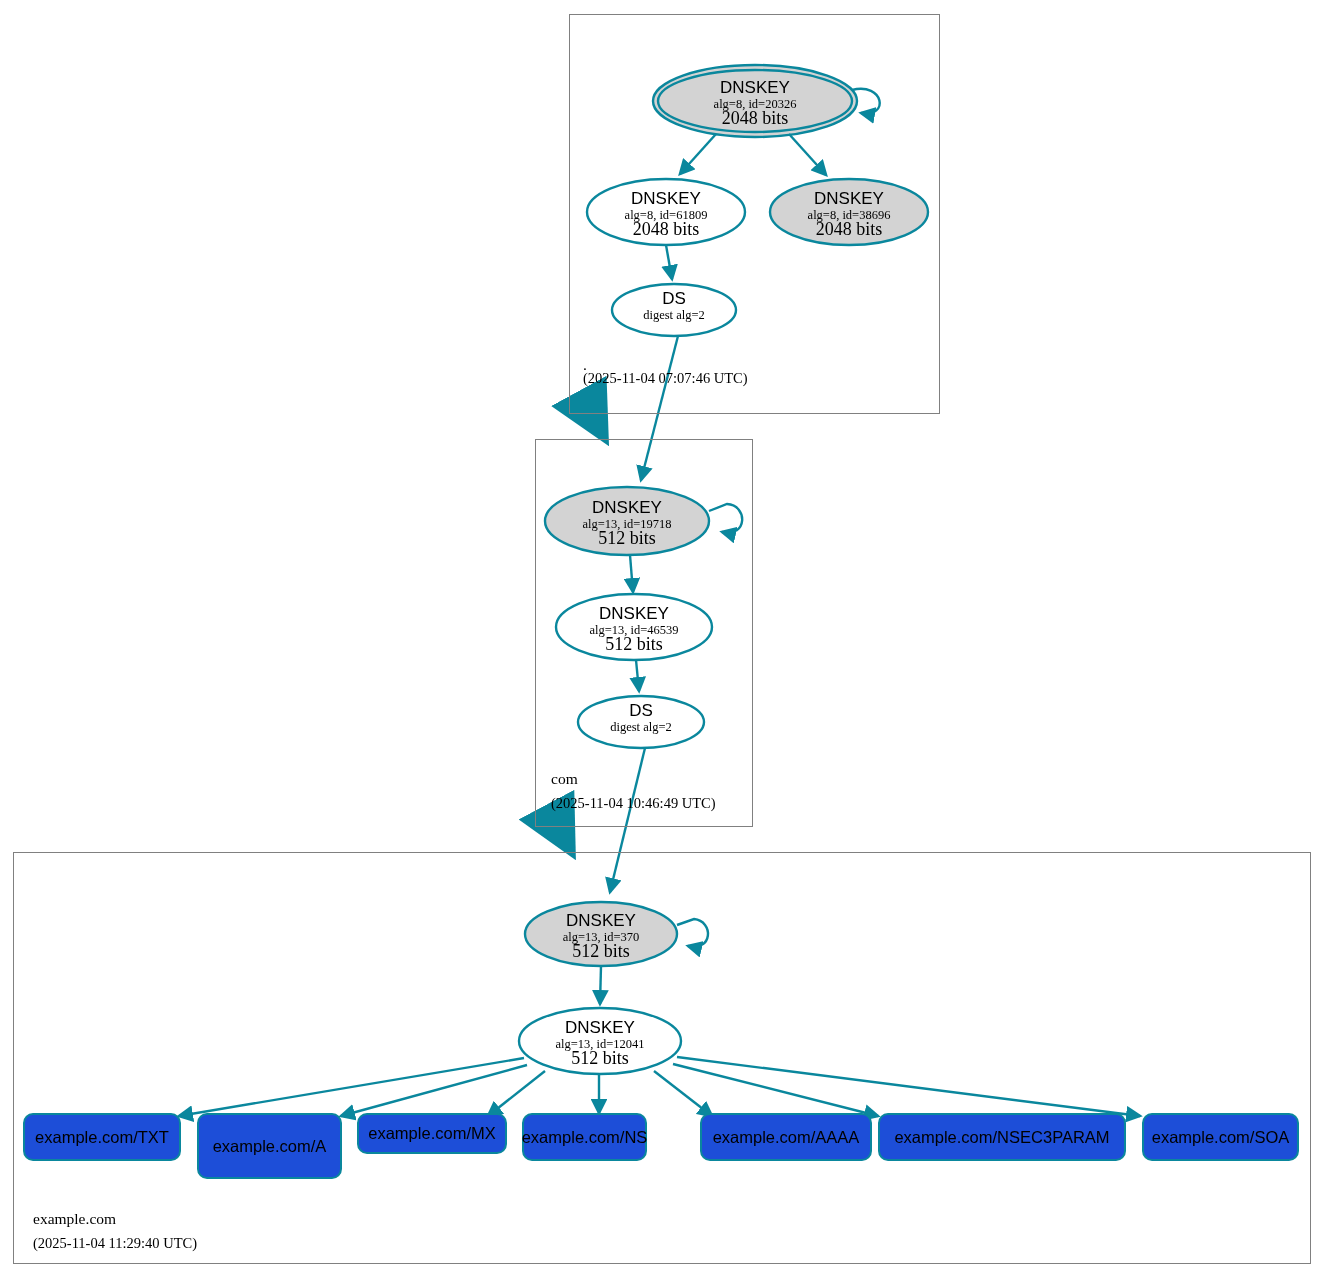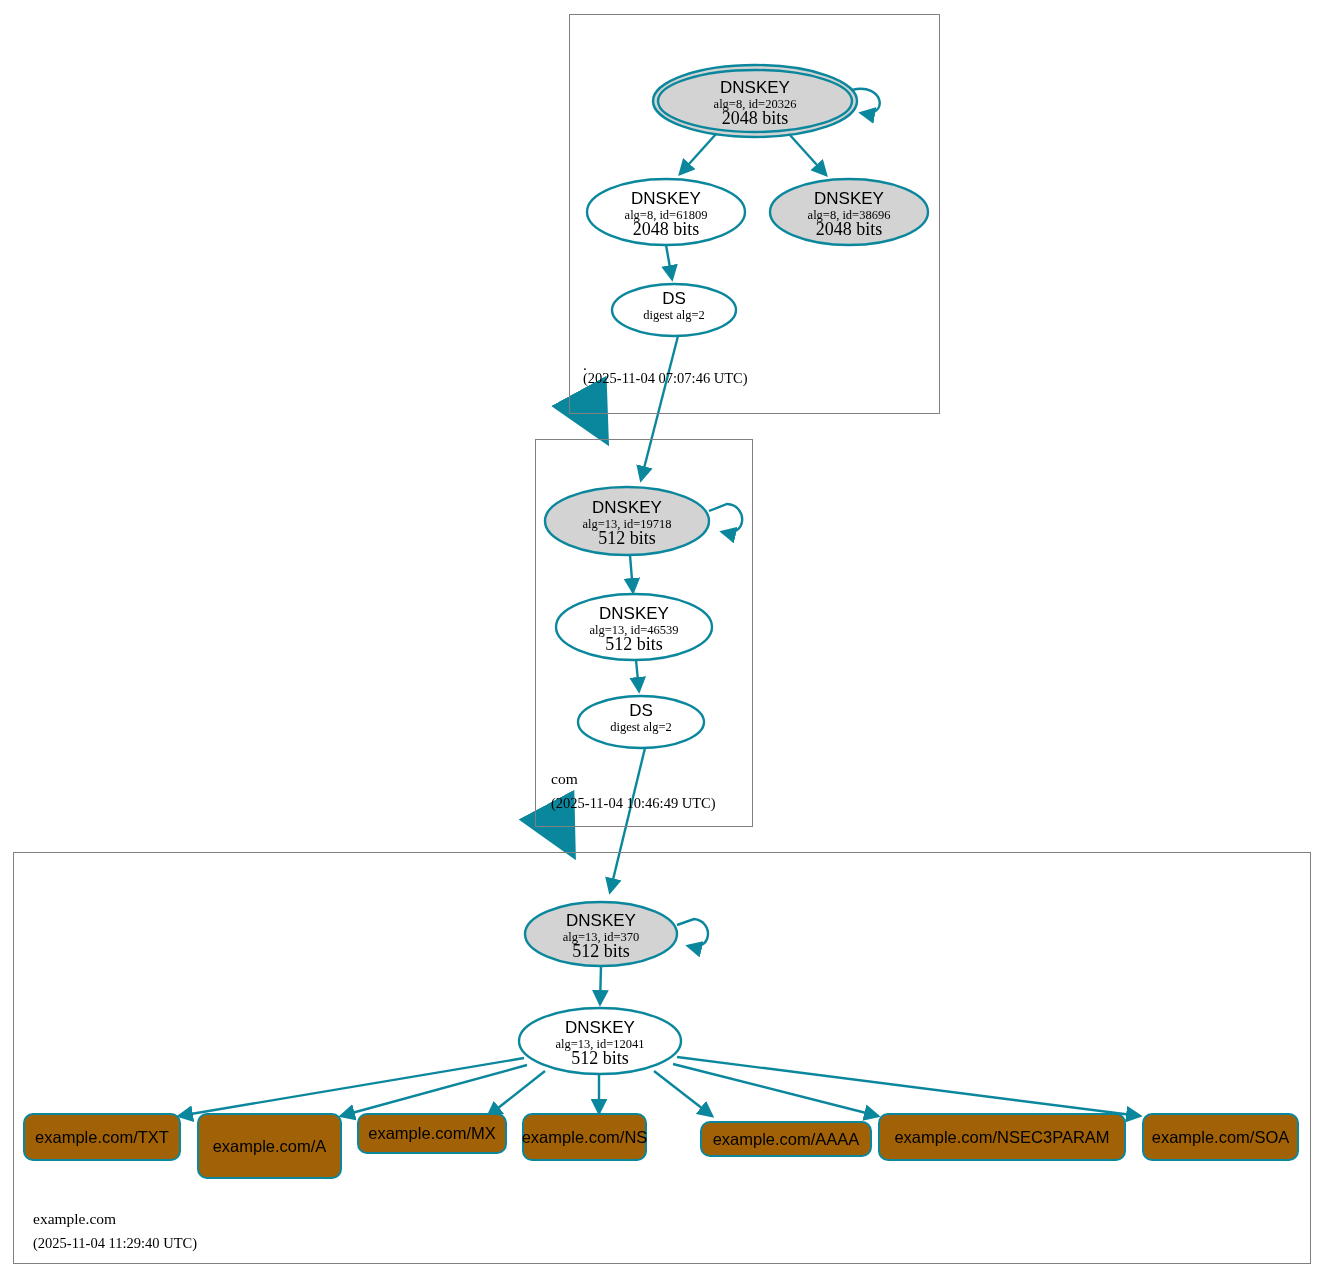--- a/index.html
+++ b/index.html
@@ -14,21 +14,21 @@
 
   
   .node{position:absolute;text-align:center;white-space:nowrap;pointer-events:none;}
   .node .t1{font-family:"Liberation Sans",sans-serif;font-size:17px;line-height:19px;color:#000;}
   .node .t2{font-family:"Liberation Serif",serif;font-size:12.5px;line-height:14px;color:#000;}
   .node .t3{font-family:"Liberation Serif",serif;font-size:18px;line-height:14px;color:#000;}
   .node.ds .t1{font-size:17px;}
   .node.ds .t2{font-size:12.5px;}
 
   
-  .rrset{position:absolute;border:2.2px solid #0a879d;border-radius:10px;background:#a16207;
+  .rrset{position:absolute;border:2.2px solid #0a879d;border-radius:10px;background:#1d4ed8;
          display:flex;align-items:center;justify-content:center;box-sizing:border-box;
          font-family:"Liberation Sans",sans-serif;font-size:16.5px;color:#000;white-space:nowrap;}
 </style>
 </head>
 <body>
 
 <svg id="canvas" viewBox="0 0 1327 1278" xmlns="http://www.w3.org/2000/svg">
   <defs>
     <marker id="ah" viewBox="0 0 12 12" refX="10" refY="6" markerWidth="7" markerHeight="7" orient="auto-start-reverse" markerUnits="strokeWidth">
       <path d="M0,0 L12,6 L0,12 z" fill="#0a879d"></path>
@@ -153,15 +153,15 @@
 <div class="node" style="left:510px;top:1018px;width:180px;">
   <div class="t1">DNSKEY</div>
   <div class="t2">alg=13, id=12041</div>
   <div class="t3">512 bits</div>
 </div>
 
 <div class="rrset" style="left:23px;top:1113px;width:158px;height:48px;">example.com/TXT</div>
 <div class="rrset" style="left:197px;top:1113px;width:145px;height:66px;">example.com/A</div>
 <div class="rrset" style="left:357px;top:1113px;width:150px;height:41px;">example.com/MX</div>
 <div class="rrset" style="left:522px;top:1113px;width:125px;height:48px;">example.com/NS</div>
-<div class="rrset" style="left:700px;top:1113px;width:172px;height:36px;margin-top:8px;">example.com/AAAA</div>
+<div class="rrset" style="left:700px;top:1113px;width:172px;height:48px;">example.com/AAAA</div>
 <div class="rrset" style="left:878px;top:1113px;width:248px;height:48px;">example.com/NSEC3PARAM</div>
 <div class="rrset" style="left:1142px;top:1113px;width:157px;height:48px;">example.com/SOA</div>
 
 </body></html>

